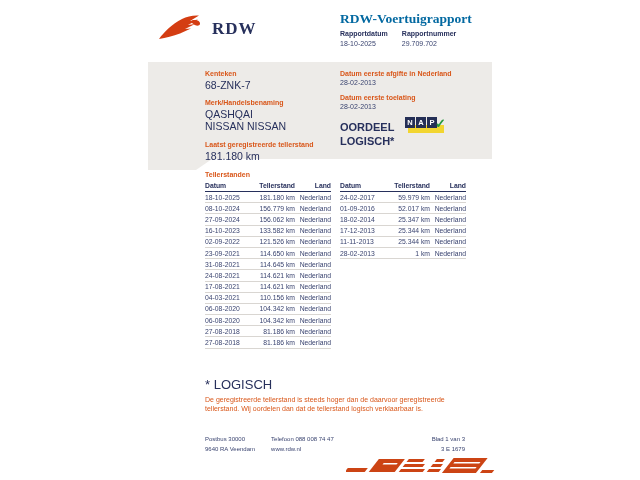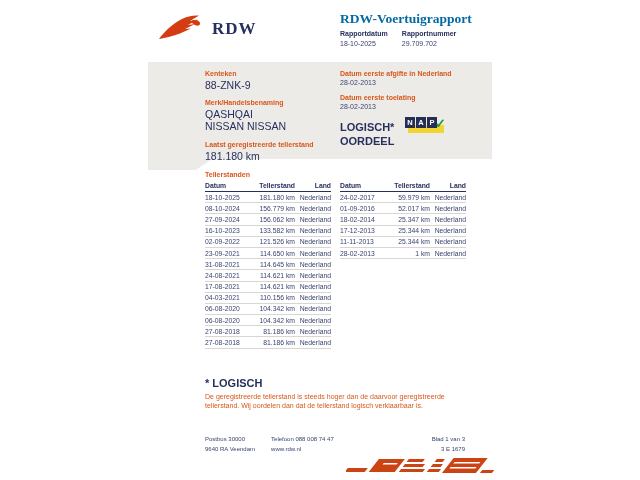--- a/index.html
+++ b/index.html
@@ -42,21 +42,21 @@
   .tbl { position:absolute; top:181px; width:126px; border-collapse:collapse; font-size:6.8px; color:#3a4470; table-layout:fixed; }
   .tbl.left { left:205px; } .tbl.right { left:340px; }
   .tbl th { font-weight:bold; color:#27305c; border-bottom:1px solid #27305c; padding:1px 0 2px 0; text-align:right; }
   .tbl th.c0 { text-align:left; }
   .tbl td { border-bottom:1px solid #d9d6d2; padding:1.6px 0; text-align:right; }
   .tbl td.c0 { text-align:left; }
   .tbl col.w0 { width:45px; } .tbl col.w1 { width:45px; } .tbl col.w2 { width:36px; }
 
   
   .footnote { position:absolute; left:205px; top:377px; width:275px; }
-  .footnote-title { font-size:11px; font-weight:bold; color:#27305c; margin-bottom:3px; }
+  .footnote-title { font-size:13px; font-weight:normal; color:#27305c; margin-bottom:3px; }
   .footnote-text { font-size:7px; color:#d9571a; line-height:1.35; }
 
   
   .footer { position:absolute; left:205px; top:434px; width:260px; display:flex; gap:16px; font-size:6px; color:#3a4470; line-height:1.7; }
   .footer-right { position:absolute; right:175px; top:434px; font-size:6px; color:#3a4470; line-height:1.7; text-align:right; }
 
   .truck { position:absolute; left:346px; top:455px; }
 </style>
 </head>
 <body>
@@ -84,36 +84,36 @@
       <span class="meta-label">Rapportnummer</span>
       <span class="meta-value">29.709.702</span>
     </div>
   </div>
 
   <div class="panel"></div>
   <div class="panel-tail"></div>
 
   <div class="panel-left">
     <div class="field-label">Kenteken</div>
-    <div class="field-value">88-ZNK-9</div>
+    <div class="field-value">68-ZNK-7</div>
     <div class="field-label fgap">Merk/Handelsbenaming</div>
     <div class="field-value">QASHQAI</div>
     <div class="field-value">NISSAN NISSAN</div>
     <div class="field-label fgap2">Laatst geregistreerde tellerstand</div>
     <div class="field-value">181.180 km</div>
   </div>
 
   <div class="panel-right">
     <div class="field-label">Datum eerste afgifte in Nederland</div>
     <div class="field-value small">28-02-2013</div>
     <div class="field-label fgap">Datum eerste toelating</div>
     <div class="field-value small">28-02-2013</div>
     <div class="oordeel">
+      <div>OORDEEL</div>
       <div>LOGISCH*</div>
-      <div>OORDEEL</div>
     </div>
   </div>
 
   <div class="nap">
     <div class="nap-yellow"></div>
     <div class="nap-tiles">
       <span class="nap-tile">N</span>
       <span class="nap-tile">A</span>
       <span class="nap-tile">P</span>
     </div>

